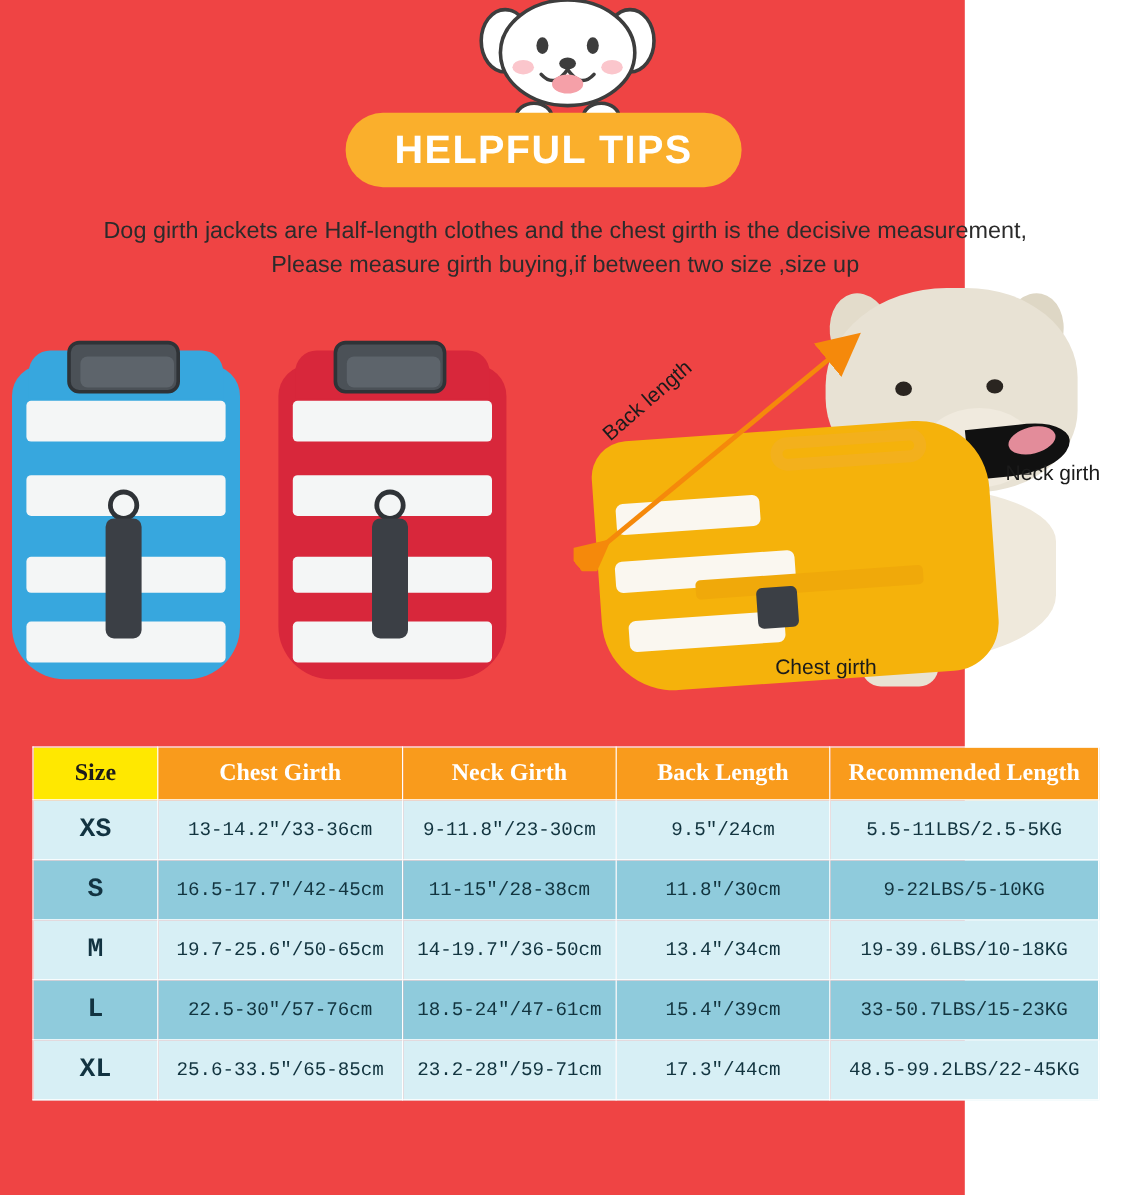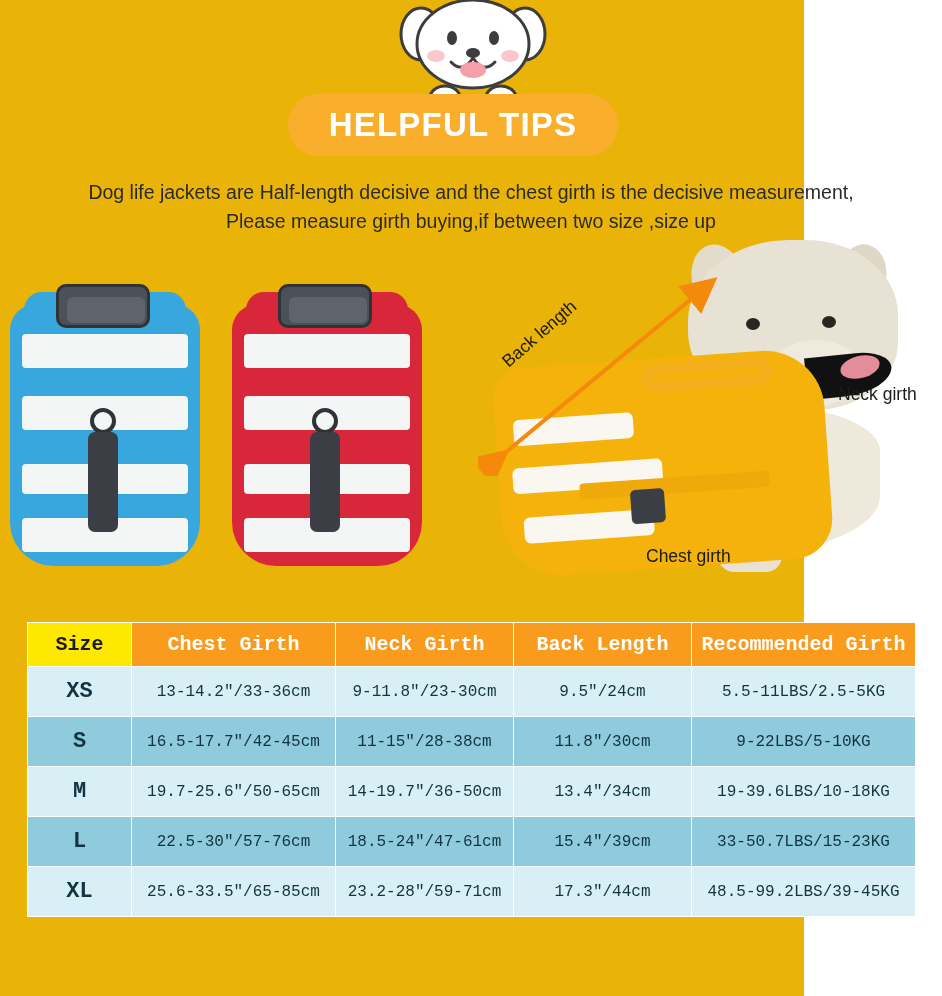--- a/index.html
+++ b/index.html
@@ -7,21 +7,21 @@
     margin: 0; padding: 0;
     width: 942px; height: 996px;
     background: #ffffff;
     font-family: "Liberation Sans", sans-serif;
     overflow: hidden;
   }
   .page {
     position: relative;
     width: 804px;
     height: 996px;
-    background: #eab308;
+    background: #ef4444;
   }
 
   
   .mascot {
     position: absolute;
     left: 388px;
     top: 0px;
     width: 170px;
     height: 112px;
   }
@@ -294,21 +294,21 @@
     table-layout: fixed;
     font-family: "Liberation Mono", monospace;
   }
   thead th {
     height: 44px;
     background: #F99B1C;
     color: #ffffff;
     font-size: 20px;
     font-weight: bold;
     border: 1px solid #ffffff;
-    font-family: Liberation Mono, monospace;
+    font-family: Liberation Serif, serif;
   }
   thead th.size-head {
     background: #FFE800;
     color: #1b1b1b;
   }
   tbody td {
     height: 50px;
     text-align: center;
     font-size: 16px;
     color: #12343f;
@@ -352,21 +352,21 @@
       <ellipse cx="57" cy="98" rx="15" ry="12" fill="#ffffff" stroke="#3d3d3d" stroke-width="3"></ellipse>
       <ellipse cx="113" cy="98" rx="15" ry="12" fill="#ffffff" stroke="#3d3d3d" stroke-width="3"></ellipse>
     </svg>
   </div>
 
   <div class="badge">
     <span class="badge-text">HELPFUL TIPS</span>
   </div>
 
   <div class="intro">
-    <span class="l1">Dog life jackets are Half-length decisive and the chest girth is the decisive measurement,</span>
+    <span class="l1">Dog girth jackets are Half-length clothes and the chest girth is the decisive measurement,</span>
     <span class="l2">Please measure girth buying,if between two size ,size up</span>
   </div>
 
   <div class="photos">
 
     <div class="vest vest-blue">
       <div class="vest-body">
         <div class="stripe" style="top:30px;height:34px;"></div>
         <div class="stripe" style="top:92px;height:34px;"></div>
         <div class="stripe" style="top:160px;height:30px;"></div>
@@ -437,21 +437,21 @@
           <col class="c-neck">
           <col class="c-back">
           <col class="c-weight">
       </colgroup>
       <thead>
         <tr>
           <th class="size-head">Size</th>
           <th>Chest Girth</th>
           <th>Neck Girth</th>
           <th>Back Length</th>
-          <th>Recommended Girth</th>
+          <th>Recommended Length</th>
         </tr>
       </thead>
       <tbody>
         <tr class="odd">
           <td class="size-cell">XS</td>
           <td>13-14.2"/33-36cm</td>
           <td>9-11.8"/23-30cm</td>
           <td>9.5"/24cm</td>
           <td>5.5-11LBS/2.5-5KG</td>
         </tr>
@@ -474,19 +474,19 @@
           <td>22.5-30"/57-76cm</td>
           <td>18.5-24"/47-61cm</td>
           <td>15.4"/39cm</td>
           <td>33-50.7LBS/15-23KG</td>
         </tr>
         <tr class="odd">
           <td class="size-cell">XL</td>
           <td>25.6-33.5"/65-85cm</td>
           <td>23.2-28"/59-71cm</td>
           <td>17.3"/44cm</td>
-          <td>48.5-99.2LBS/39-45KG</td>
+          <td>48.5-99.2LBS/22-45KG</td>
         </tr>
       </tbody>
     </table>
   </div>
 
 </div>
 
 </body></html>

